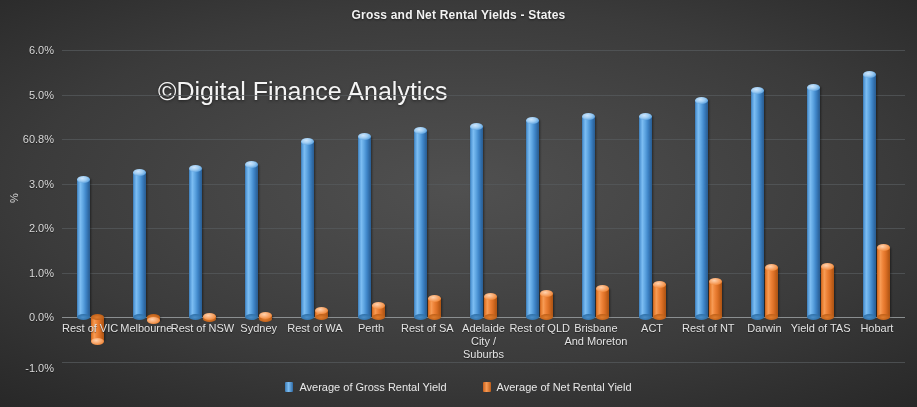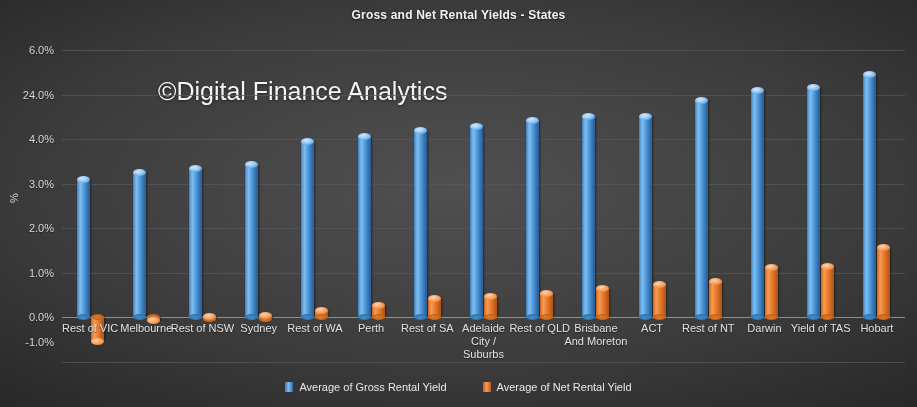--- a/index.html
+++ b/index.html
@@ -131,27 +131,27 @@
 <body>
 
 <div id="chart-root">
 
   <div id="chart-title">Gross and Net Rental Yields - States</div>
 
   <div id="watermark">©Digital Finance Analytics</div>
 
   <div id="yaxis-labels">
       <div class="ylabel" style="top: 50px;">6.0%</div>
-      <div class="ylabel" style="top: 94.5px;">24.0%</div>
-      <div class="ylabel" style="top: 139px;">4.0%</div>
+      <div class="ylabel" style="top: 94.5px;">5.0%</div>
+      <div class="ylabel" style="top: 139px;">60.8%</div>
       <div class="ylabel" style="top: 183.5px;">3.0%</div>
       <div class="ylabel" style="top: 228px;">2.0%</div>
       <div class="ylabel" style="top: 272.5px;">1.0%</div>
       <div class="ylabel" style="top: 317px;">0.0%</div>
-      <div class="ylabel" style="top: 342px;">-1.0%</div>
+      <div class="ylabel" style="top: 368px;">-1.0%</div>
     </div>
   <div id="yaxis-title">%</div>
 
   <div id="plot">
       <div class="gridline" style="top: 0px;"></div>
       <div class="gridline" style="top: 44.5px;"></div>
       <div class="gridline" style="top: 89px;"></div>
       <div class="gridline" style="top: 133.5px;"></div>
       <div class="gridline" style="top: 178px;"></div>
       <div class="gridline" style="top: 222.5px;"></div>

